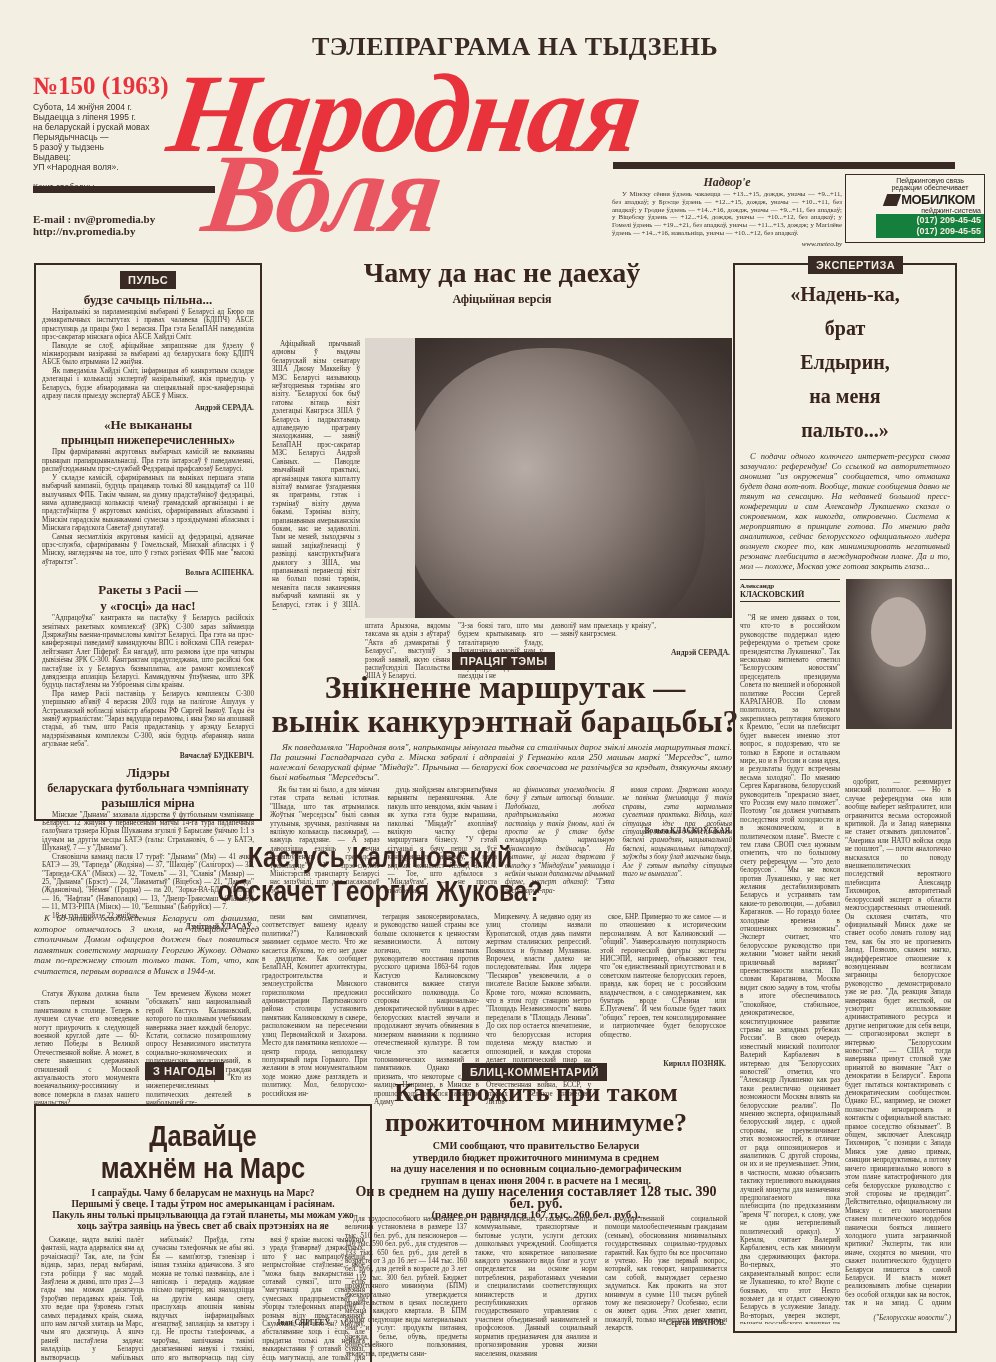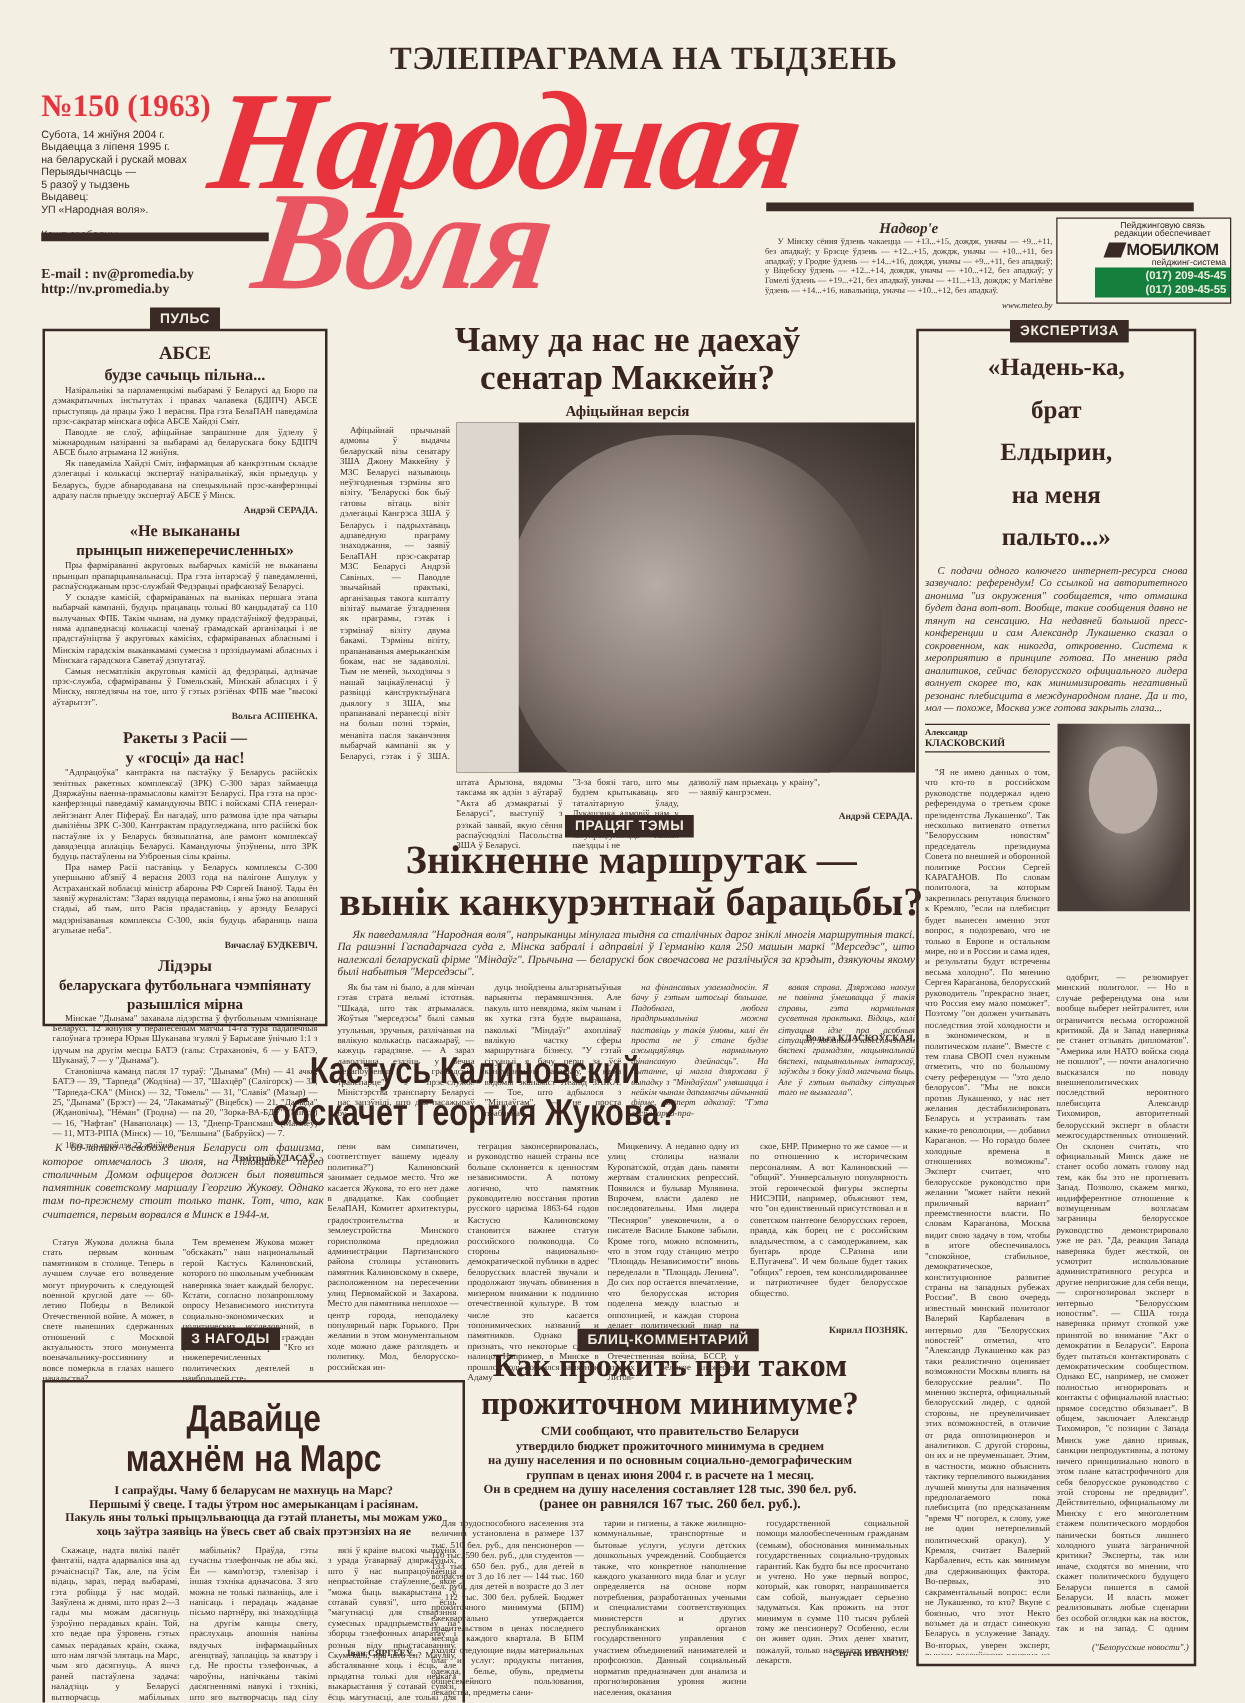--- a/index.html
+++ b/index.html
@@ -101,28 +101,27 @@
     <div class="hl" style="font-size:13px;">Лідэры</div>
     <div class="hl" style="font-size:12px;">беларускага футбольнага чэмпіянату разышліся мірна</div>
     <div class="tiny">
       <p>Мінскае "Дынама" захавала лідэрства ў футбольным чэмпіянаце Беларусі. 12 жніўня ў перанесеным матчы 14-га тура падапечныя галоўнага трэнера Юрыя Шуканава згулялі ў Барысаве ўнічыю 1:1 з ідучым на другім месцы БАТЭ (галы: Страхановіч, 6 — у БАТЭ, Шуканаў, 7 — у "Дынама").</p>
       <p>Становішча каманд пасля 17 тураў: "Дынама" (Мн) — 41 ачко, БАТЭ — 39, "Тарпеда" (Жодзіна) — 37, "Шахцёр" (Салігорск) — 33, "Тарпеда-СКА" (Мінск) — 32, "Гомель" — 31, "Славія" (Мазыр) — 25, "Дынама" (Брэст) — 24, "Лакаматыў" (Віцебск) — 21, "Дарыда" (Ждановічы), "Нёман" (Гродна) — па 20, "Зорка-ВА-БДУ" (Мінск) — 16, "Нафтан" (Наваполацк) — 13, "Днепр-Трансмаш" (Магілёў) — 11, МТЗ-РІПА (Мінск) — 10, "Белшына" (Бабруйск) — 7.</p>
       <p>18-ы тур пройдзе 22 жніўня.</p>
     </div>
     <div class="byline" style="margin-top:2px;">Дзмітрый УЛАСАЎ.</div>
   </div>
 </div>
-<div class="abs" style="left:120px;top:245px;text-align:right;">
+<div class="abs" style="left:120px;top:270px;text-align:right;">
   <span class="rubric">ПУЛЬС</span>
 </div>
 
 <div class="abs" style="left:272px;top:258px;width:460px;">
   <div class="hl" style="font-size:28px;line-height:30px;">
     <div>Чаму да нас не даехаў</div>
-    <div>сенатар Маккейн?</div>
   </div>
   <div class="hl" style="font-size:12px;margin-top:4px;">Афіцыйная версія</div>
 </div>
 <div class="abs tiny" style="left:272px;top:340px;width:88px;height:270px;overflow:hidden;text-indent:8px;">Афіцыйнай прычынай адмовы ў выдачы беларускай візы сенатару ЗША Джону Маккейну ў МЗС Беларусі называюць неўзгодненыя тэрміны яго візіту. "Беларускі бок быў гатовы вітаць візіт дэлегацыі Кангрэса ЗША ў Беларусь і падрыхтаваць адпаведную праграму знаходжання, — заявіў БелаПАН прэс-сакратар МЗС Беларусі Андрэй Савіных. — Паводле звычайнай практыкі, арганізацыя такога кшталту візітаў вымагае ўзгаднення як праграмы, гэтак і тэрмінаў візіту двума бакамі. Тэрміны візіту, прапанаваныя амерыканскім бокам, нас не задаволілі. Тым не меней, зыходзячы з нашай зацікаўленасці ў развіцці канструктыўнага дыялогу з ЗША, мы прапанавалі перанесці візіт на больш позні тэрмін, менавіта пасля заканчэння выбарчай кампаніі як у Беларусі, гэтак і ў ЗША. Прапанаваныя тэрміны візіту, на нашу думку, дазволілі б забяспечыць якасную падрыхтоўку гэтага мерапрыемства, а таксама аб'ектыўна садзейнічалі б павышэнню ўзроўню змястоўнасці гэтай сустрэчы. Гэтая пазіцыя была апэратыўна даведзена да ведама сенатара Маккейна. І ў дадзеным кантэксце яго заява выклікае ў нас крайняе здзіўленне і прымушае сумнявацца ў канструктыўнасці дэклараваных ім раней намераў". Нагадаем, што Джон Маккейн, амерыканскі сенатар ад</div>
 <div class="abs" style="left:365px;top:338px;width:367px;height:280px;background:radial-gradient(ellipse at 55% 55%, #8a7d77 0%, #5e524d 45%, #3a302c 85%);overflow:hidden;">
   <div style="position:absolute;left:40px;top:10px;width:300px;height:300px;border-radius:45% 50% 40% 45%;background:radial-gradient(ellipse at 40% 40%, #b8aca6 0%, #8a7d77 40%, #4a3e3a 80%);"></div>
   <div style="position:absolute;left:0;top:0;width:50px;height:280px;background:#ddd6ce;"></div>
 </div>
 <div class="abs tiny" style="left:365px;top:622px;width:85px;">штата Арызона, вядомы таксама як адзін з аўтараў "Акта аб дэмакратыі ў Беларусі", выступіў з рэзкай заявай, якую сёння распаўсюдзілі Пасольства ЗША ў Беларусі.</div>
 <div class="abs tiny" style="left:458px;top:622px;width:85px;">"З-за боязі таго, што мы будзем крытыкаваць яго таталітарную ўладу, Лукашэнка адмовіў нам у выдачы віз, засупраціўляецца нашай паездцы і не</div>
@@ -211,21 +210,21 @@
 </div>
 <div class="abs hl" style="left:345px;top:1078px;width:382px;font-size:26px;line-height:30px;">
   <div>Как прожить при таком</div>
   <div>прожиточном минимуме?</div>
 </div>
 <div class="abs hl" style="left:345px;top:1140px;width:382px;font-size:10px;line-height:11.5px;">
   <div>СМИ сообщают, что правительство Беларуси</div>
   <div>утвердило бюджет прожиточного минимума в среднем</div>
   <div>на душу населения и по основным социально-демографическим</div>
   <div>группам в ценах июня 2004 г. в расчете на 1 месяц.</div>
-  <div style="font-size:10px;">Он в среднем на душу населения составляет 128 тыс. 390 бел. руб.</div>
+  <div style="font-size:14px;">Он в среднем на душу населения составляет 128 тыс. 390 бел. руб.</div>
   <div style="font-size:11px;">(ранее он равнялся 167 тыс. 260 бел. руб.).</div>
 </div>
 <div class="abs cols" style="left:345px;top:1215px;width:382px;">
   <div class="tiny" style="text-indent:8px;">Для трудоспособного населения эта величина установлена в размере 137 тыс. 510 бел. руб., для пенсионеров — 110 тыс. 590 бел. руб., для студентов — 133 тыс. 650 бел. руб., для детей в возрасте от 3 до 16 лет — 144 тыс. 160 бел. руб., для детей в возрасте до 3 лет — 112 тыс. 300 бел. рублей. Бюджет прожиточного минимума (БПМ) ежеквартально утверждается правительством в ценах последнего месяца каждого квартала. В БПМ входят следующие виды материальных благ и услуг: продукты питания, одежда, белье, обувь, предметы общесемейного пользования, лекарства, предметы сани-</div>
   <div class="tiny" style="text-indent:8px;">тарии и гигиены, а также жилищно-коммунальные, транспортные и бытовые услуги, услуги детских дошкольных учреждений. Сообщается также, что конкретное наполнение каждого указанного вида благ и услуг определяется на основе норм потребления, разработанных учеными и специалистами соответствующих министерств и других республиканских органов государственного управления с участием объединений нанимателей и профсоюзов. Данный социальный норматив предназначен для анализа и прогнозирования уровня жизни населения, оказания</div>
   <div class="tiny" style="text-indent:8px;">государственной социальной помощи малообеспеченным гражданам (семьям), обоснования минимальных государственных социально-трудовых гарантий. Как будто бы все просчитано и учтено. Но уже первый вопрос, который, как говорят, напрашивается сам собой, вынуждает серьезно задуматься. Как прожить на этот минимум в сумме 110 тысяч рублей тому же пенсионеру? Особенно, если он живет один. Этих денег хватит, пожалуй, только на оплату квартиры и лекарств.</div>
 </div>
 <div class="abs byline" style="left:600px;top:1318px;width:126px;">Сергей ИВАНОВ.</div>
 
 </body></html>

